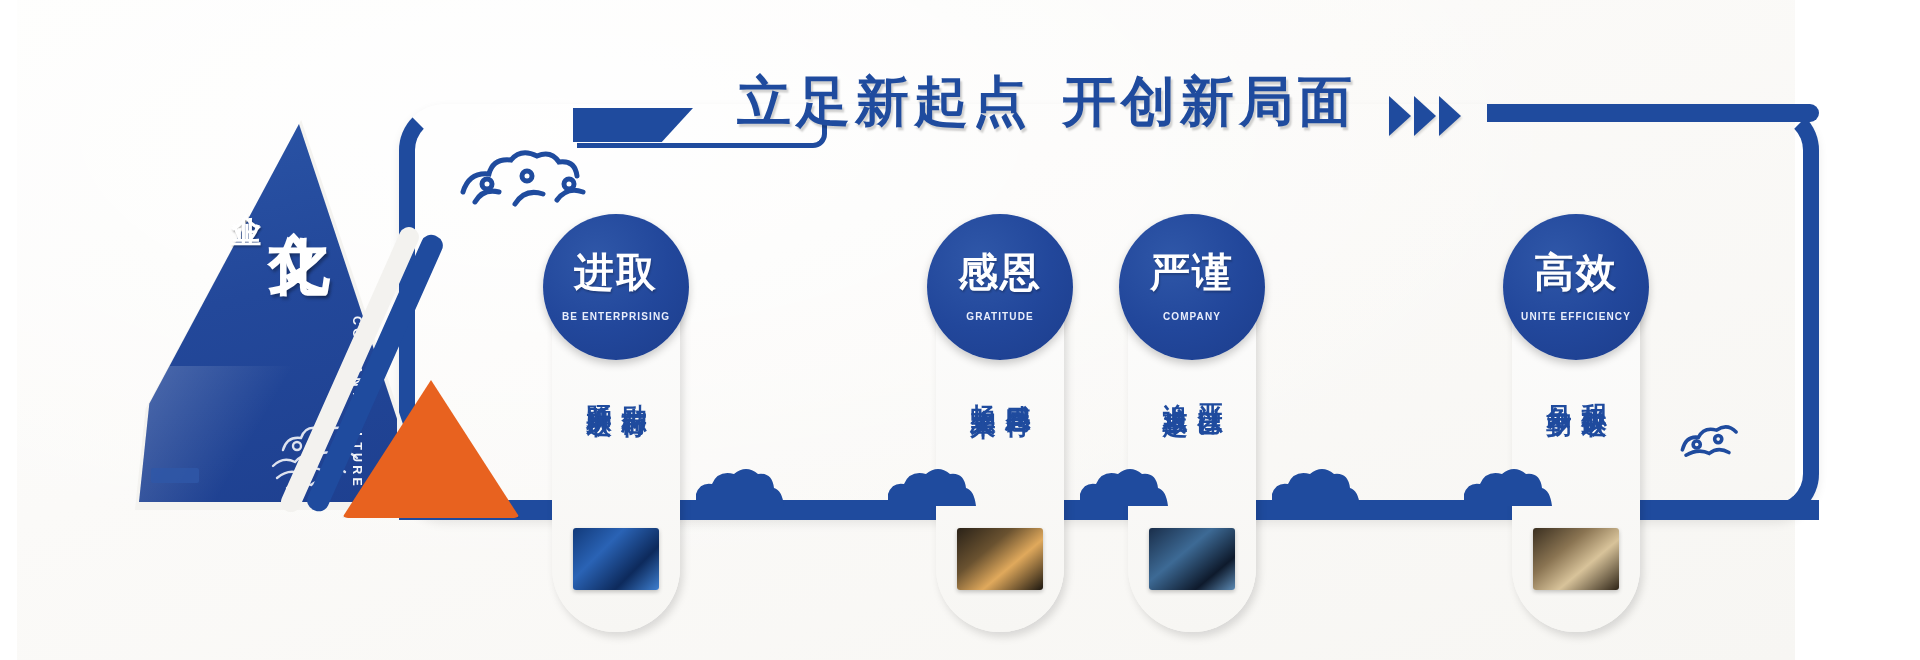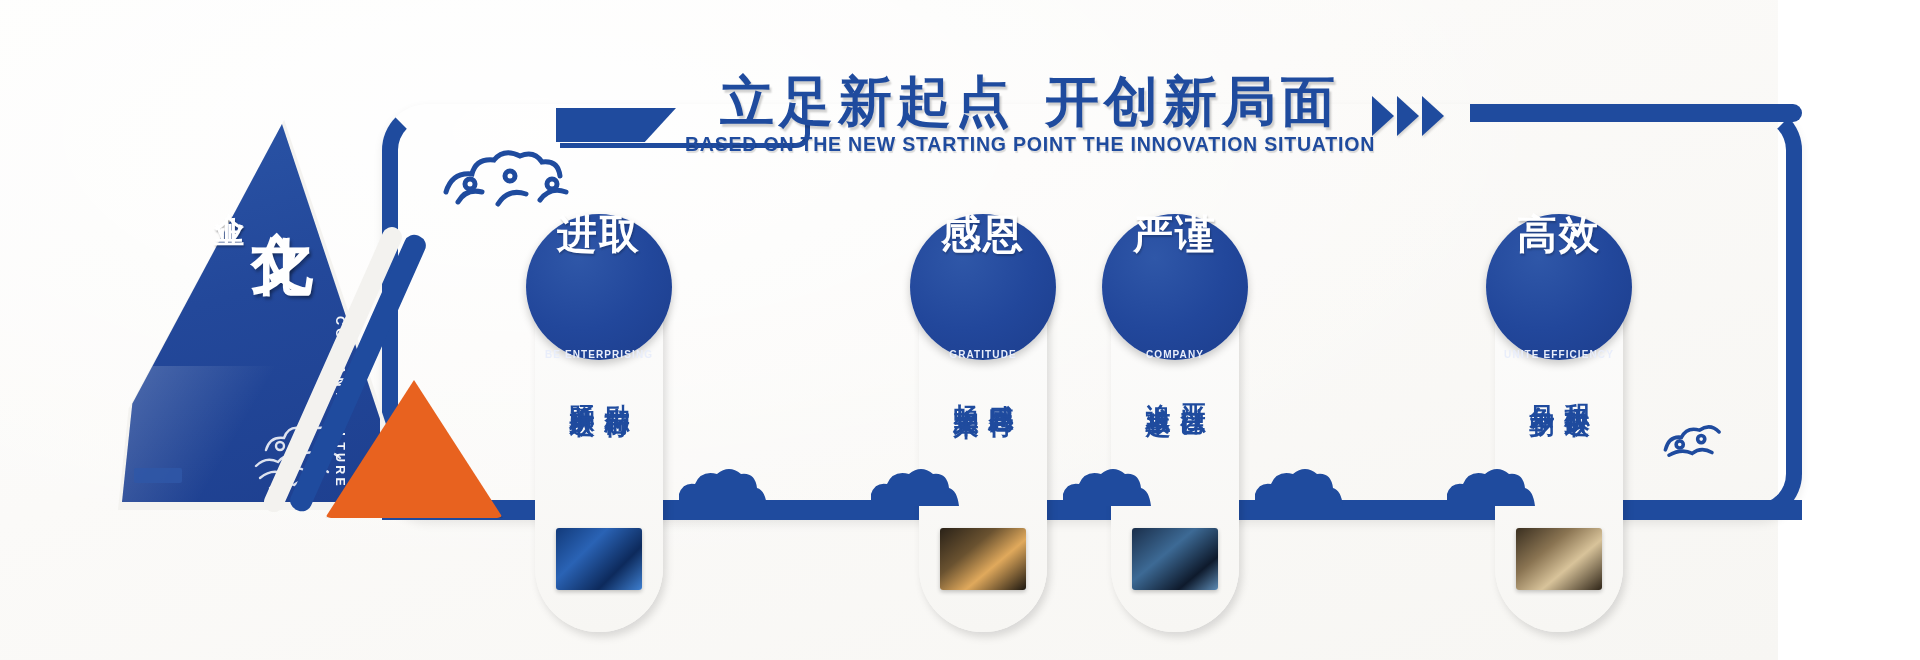--- a/index.html
+++ b/index.html
@@ -6,20 +6,21 @@
   html, body {
     width: 1920px; height: 660px;
     background: #ffffff;
     font-family: "Liberation Sans", "DejaVu Sans", sans-serif;
     overflow: hidden;
   }
   #stage {
     position: relative;
     width: 1778px; height: 660px;
     background: linear-gradient(160deg,#fdfdfc 0%,#fbfaf8 40%,#f7f6f3 100%);
+    margin-left: 17px;
   }
 
   
   .wall-shade {
     position:absolute; inset:0;
     background: radial-gradient(ellipse at 30% 20%, rgba(255,255,255,.9), rgba(246,245,242,0) 60%);
     pointer-events:none;
   }
 
   
@@ -177,21 +178,21 @@
   .pill-inner {
     position:absolute; inset:0;
     border-radius:inherit;
     background: linear-gradient(180deg,#fdfdfd,#f7f6f3);
   }
   .circle {
     position:absolute; left:50%; top:-18px; transform:translateX(-50%);
     width:146px; height:146px; border-radius:50%;
     background: radial-gradient(circle at 36% 30%, #2f57a8 0%, #22479b 52%, #1c3d8c 100%);
     box-shadow: 0 4px 8px rgba(0,0,0,.20);
-    display:flex; flex-direction:column; align-items:center; justify-content:space-between;gap:11px;
+    display:flex; flex-direction:column; align-items:center; justify-content:center;gap:11px;
   }
   .circle-cn {
     color:#fff; font-size:40px; font-weight:700; letter-spacing:2px;
     line-height:1; text-shadow: 1px 2px 2px rgba(0,0,0,.22);
     white-space:nowrap;
   }
   .circle-en {
     color:#e9eefb; font-size:10px; font-weight:700; letter-spacing:1.1px;
     margin-top:8px; white-space:nowrap;
   }
@@ -232,21 +233,20 @@
 
   <div class="rail rail-main"></div>
   <div class="rail-right-top"></div>
   <div class="rail-bottom-bar"></div>
 
   <div class="flag"></div>
   <div class="flag-line"></div>
 
   <div class="headline-wrap">
     <div class="headline-cn"><span>立足新起点</span><span class="gap"></span><span>开创新局面</span></div>
-    <div class="headline-en">BASED ON THE NEW STARTING POINT  THE INNOVATION SITUATION</div>
   </div>
 
   <div class="chevrons">
     <div class="chev"></div>
     <div class="chev"></div>
     <div class="chev"></div>
   </div>
 
   <svg class="cloud-top" viewBox="0 0 150 72">
     <g fill="none" stroke="#1f4b9e" stroke-width="5" stroke-linecap="round">

